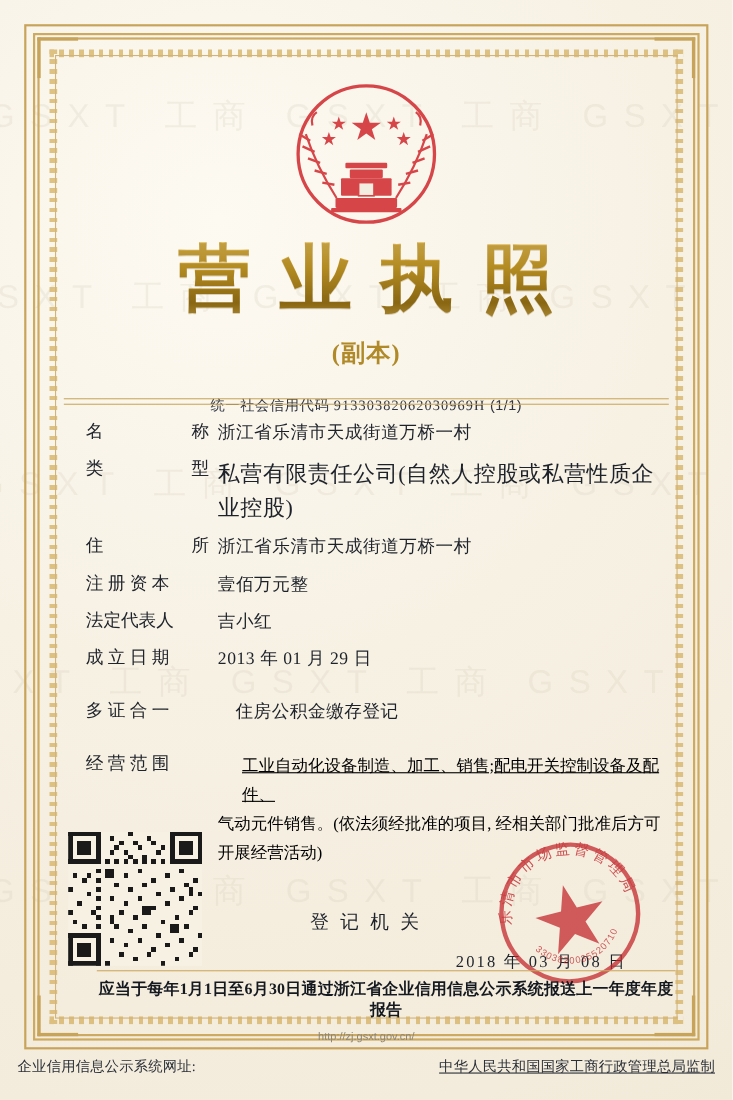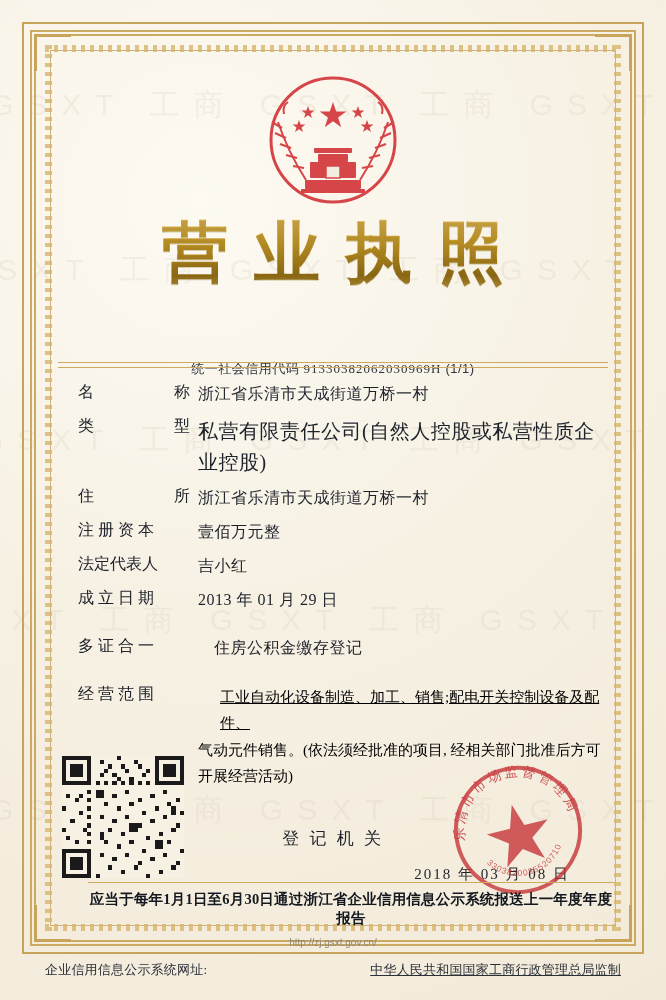--- a/index.html
+++ b/index.html
@@ -269,21 +269,21 @@
   }
 
   .footer {
     position: absolute;
     left: 0; right: 0;
     bottom: 16px;
     height: 28px;
     display: flex;
     align-items: center;
     justify-content: space-between;
-    padding: 0 45px;
+    padding: 0 16px;
     box-sizing: border-box;
     font-size: 13px;
     color: #2a2f38;
   }
   .footer .f-left { letter-spacing: .2px; }
   .footer .f-right { letter-spacing: .2px; text-decoration: underline; }
 </style>
 </head>
 <body>
 
@@ -341,20 +341,21 @@
         <polygon points="75,40 78.2,49.6 88.3,49.6 80.1,55.6 83.2,65.2 75,59.3 66.8,65.2 69.9,55.6 61.7,49.6 71.8,49.6"></polygon>
         <polygon points="50,44 51.6,48.6 56.4,48.6 52.5,51.4 54,56 50,53.2 46,56 47.5,51.4 43.6,48.6 48.4,48.6"></polygon>
         <polygon points="41,58 42.6,62.6 47.4,62.6 43.5,65.4 45,70 41,67.2 37,70 38.5,65.4 34.6,62.6 39.4,62.6"></polygon>
         <polygon points="100,44 101.6,48.6 106.4,48.6 102.5,51.4 104,56 100,53.2 96,56 97.5,51.4 93.6,48.6 98.4,48.6"></polygon>
         <polygon points="109,58 110.6,62.6 115.4,62.6 111.5,65.4 113,70 109,67.2 105,70 106.5,65.4 102.6,62.6 107.4,62.6"></polygon>
       </g>
     </svg>
   </div>
 
   <div class="title">营业执照</div>
+  <div class="subtitle">(副本)</div>
 
   <div class="credit-code">
     <span>统一社会信用代码</span>
     <span class="code-num">91330382062030969H</span>
     <span>(1/1)</span>
   </div>
 
   <div class="hsep"></div>
 
   <div class="fields">

